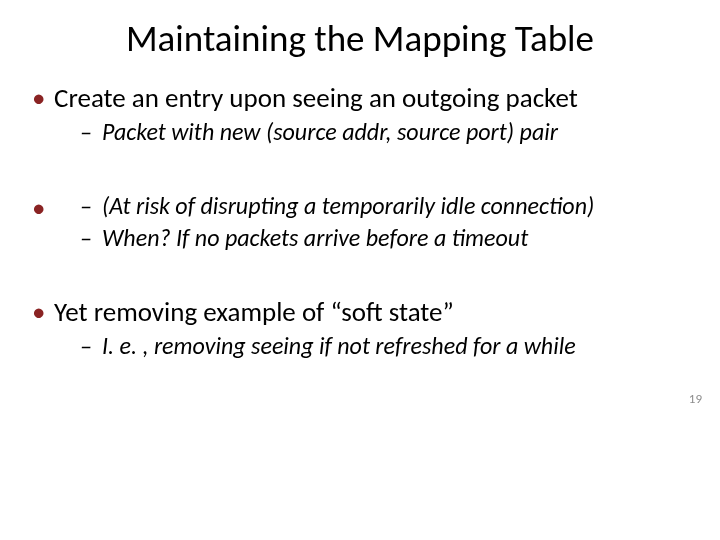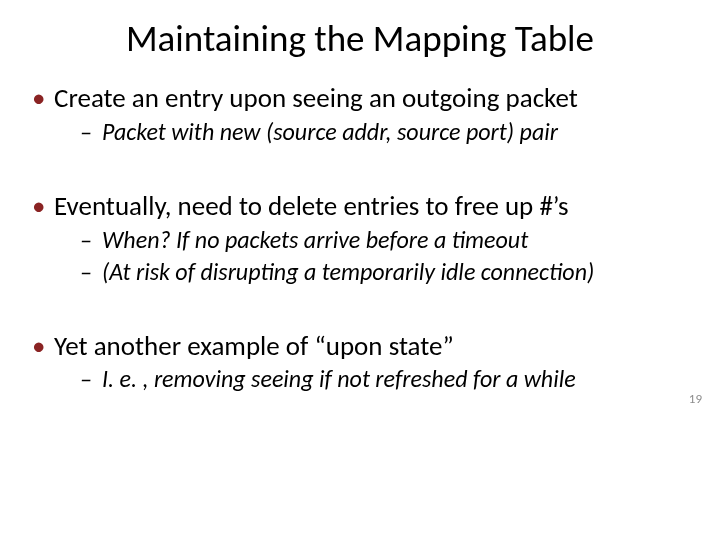--- a/index.html
+++ b/index.html
@@ -102,37 +102,36 @@
             <span>Packet with new (source addr, source port) pair</span>
           </li>
         </ul>
       </li>
 
     </ul>
     <div class="gap"></div>
     <ul class="lvl1">
 
       <li>
-        <span>Eventually, need to delete entries to free up #’s</span>
         <ul class="lvl2">
           <li>
-            <span>When?  If no packets arrive before a timeout</span>
+            <span>(At risk of disrupting a temporarily idle connection)</span>
           </li>
           <li>
-            <span>(At risk of disrupting a temporarily idle connection)</span>
+            <span>When?  If no packets arrive before a timeout</span>
           </li>
         </ul>
       </li>
 
     </ul>
     <div class="gap"></div>
     <ul class="lvl1">
 
       <li>
-        <span>Yet another example of “upon state”</span>
+        <span>Yet removing example of “soft state”</span>
         <ul class="lvl2">
           <li>
             <span>I. e. , removing seeing if not refreshed for a while</span>
           </li>
         </ul>
       </li>
 
     </ul>
   </div>
 

